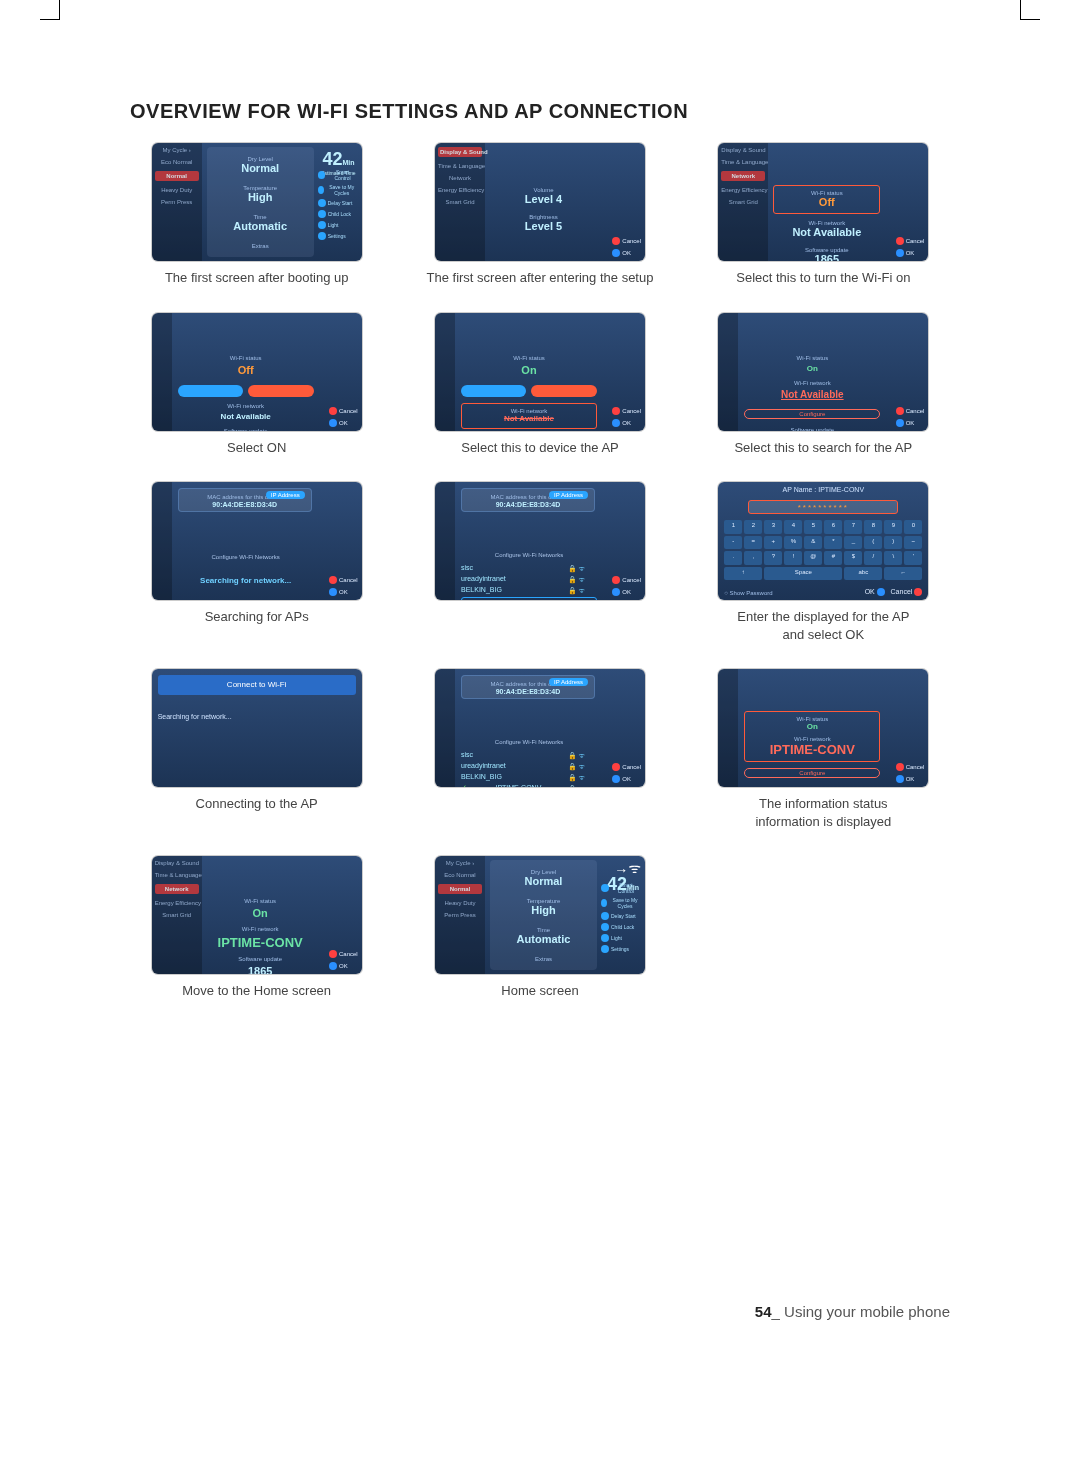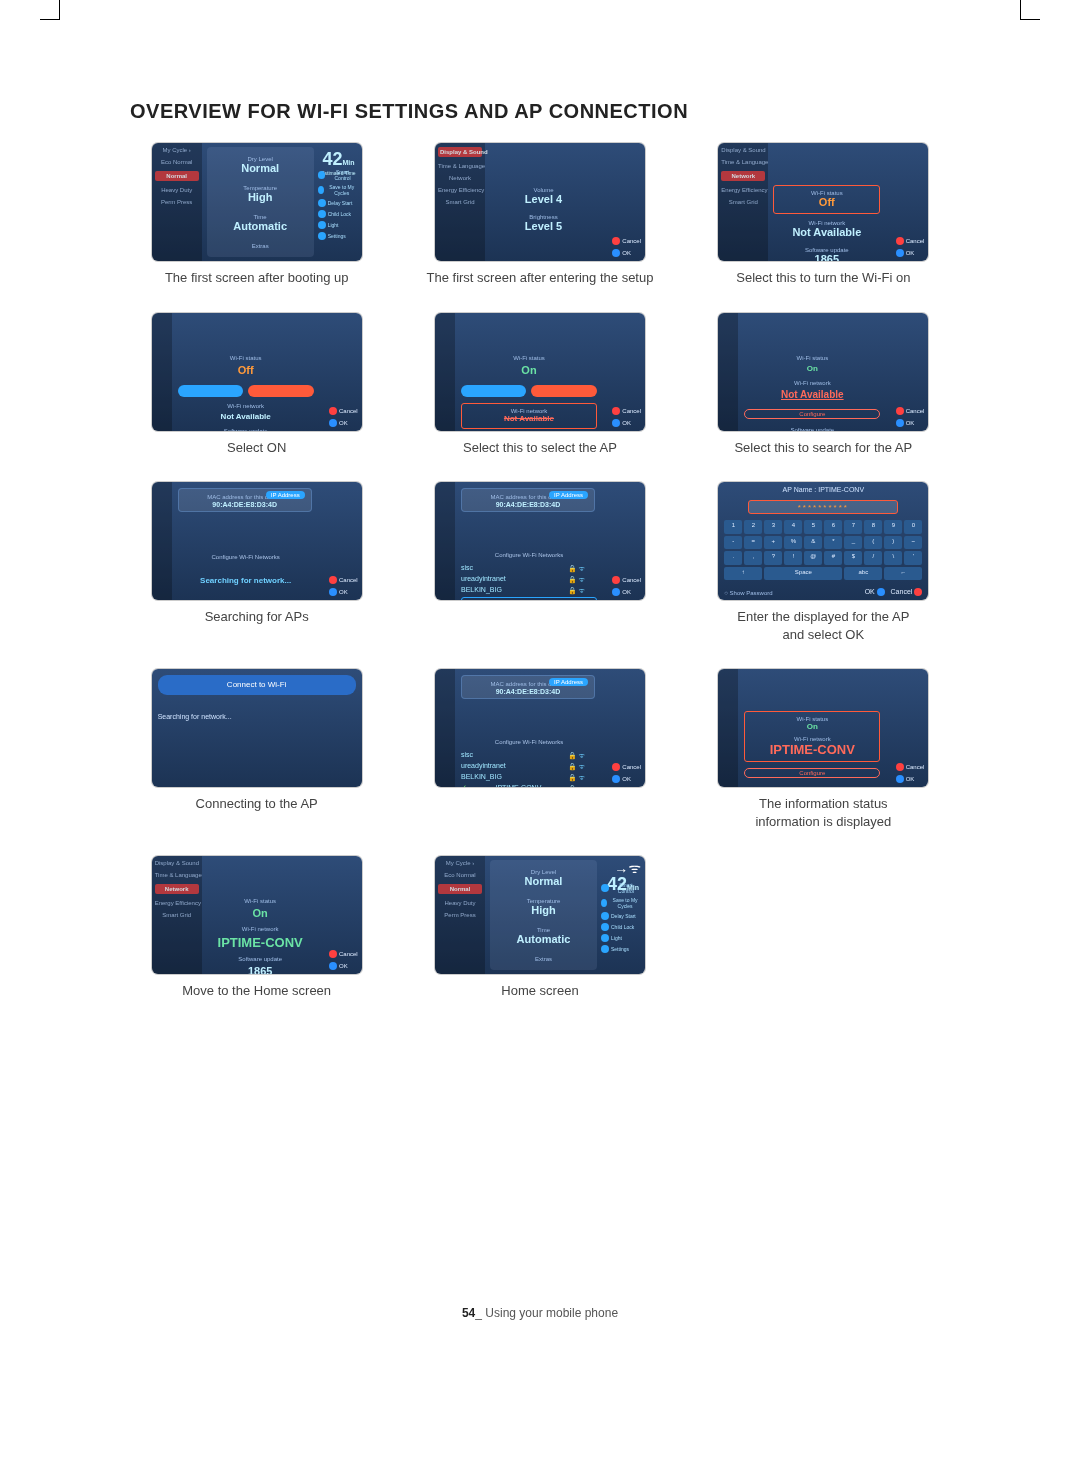--- a/index.html
+++ b/index.html
@@ -136,40 +136,40 @@
     position:absolute; left:6px; right:6px; top:38px; bottom:20px;
     display:grid; grid-template-columns: repeat(10,1fr); gap:2px;
   }
   .thumb.kbd .key { background:#2a5a8f; border-radius:2px; font-size:6px; color:#dceaff; text-align:center; line-height:11px;}
   .thumb.kbd .okc { position:absolute; bottom:4px; right:6px; font-size:7px; color:#dceaff;}
   .thumb.kbd .okc .dot{ vertical-align:middle;}
   .thumb.kbd .show { position:absolute; bottom:4px; left:6px; font-size:6px; color:#9fbde6;}
   
   .thumb.conn .cbar {
     position:absolute; left:6px; right:6px; top:6px; height:20px;
-    background:#2a6cc7; color:#fff; font-size:8px; line-height:20px; padding:0 6px; border-radius:9px;
+    background:#2a6cc7; color:#fff; font-size:8px; line-height:20px; padding:0 6px; border-radius:3px;
   }
   .thumb.conn .ctext {
     position:absolute; left:6px; top:44px; font-size:7px; color:#cfe3ff;
   }
   
   .thumb .macbox {
     position:absolute; left:55px; right:50px; top:6px;
     background:rgba(255,255,255,0.1); border-radius:4px;
     padding:3px 4px; border:1px solid rgba(120,180,255,0.3);
   }
   .thumb .mac { font-size:7px; font-weight:bold; color:#c0f0ff;}
   .thumb .ipbtn { position:absolute; right:6px; top:2px; font-size:6px; color:#fff;
     background:#2aa5ff; border-radius:7px; padding:1px 5px;}
   .thumb .confignet { font-size:6px; color:#a9c2e6; margin:2px 0;}
   .thumb .searchnet { font-size:8px; color:#6fd0ff; text-align:center; margin-top:10px; font-weight:bold;}
   
   .page-footer {
     position:absolute; bottom:80px; left:130px; right:130px;
-    font-size:12px; color:#555; display:flex; justify-content:center;
+    font-size:15px; color:#555; display:flex; justify-content:flex-end;
   }
   .page-footer .pn { font-weight:bold; color:#222;}
   .print-meta {
     position:absolute; bottom:36px; left:130px; right:130px;
     font-size:10px; color:#666; display:flex; justify-content:space-between;
     font-family: monospace;
   }
 </style>
 </head>
 <body>
@@ -338,21 +338,21 @@
           <span class="btn">
               <span class="dot x"></span>
               <span>Cancel</span>
             </span>
           <span class="btn">
               <span class="dot o"></span>
               <span>OK</span>
             </span>
         </div>
       </div>
-      <div class="caption">Select this to select the AP</div>
+      <div class="caption">Select this to device the AP</div>
     </div>
 
     <div class="cell">
       <div class="thumb">
         <div class="sidebar" style="width:20px;"></div>
         <div class="panel" style="left:26px;">
           <span class="fld">Wi-Fi status</span>
           <div class="val on" style="font-size:8px">On</div>
           <span class="fld">Wi-Fi network</span>
           <div class="val red" style="font-size:10px;text-decoration:underline">Not Available</div>

